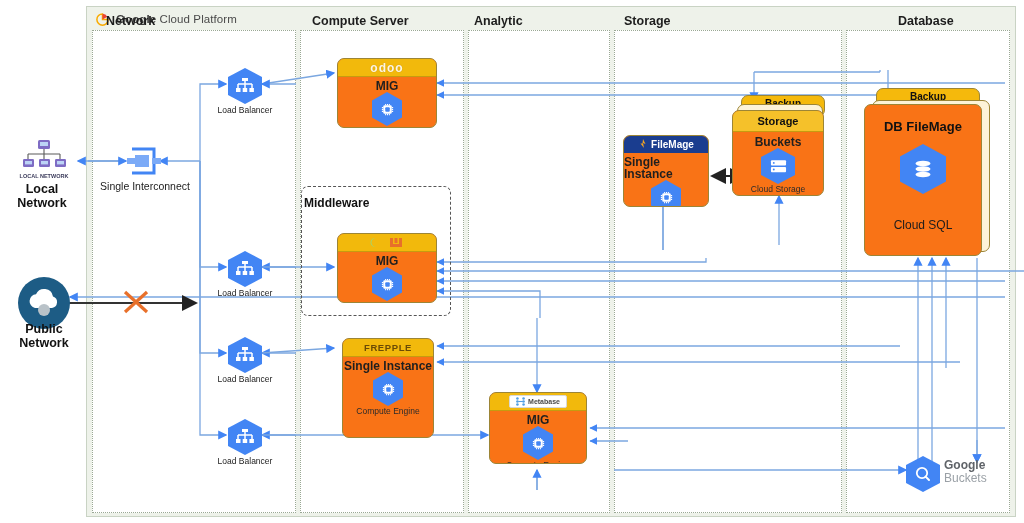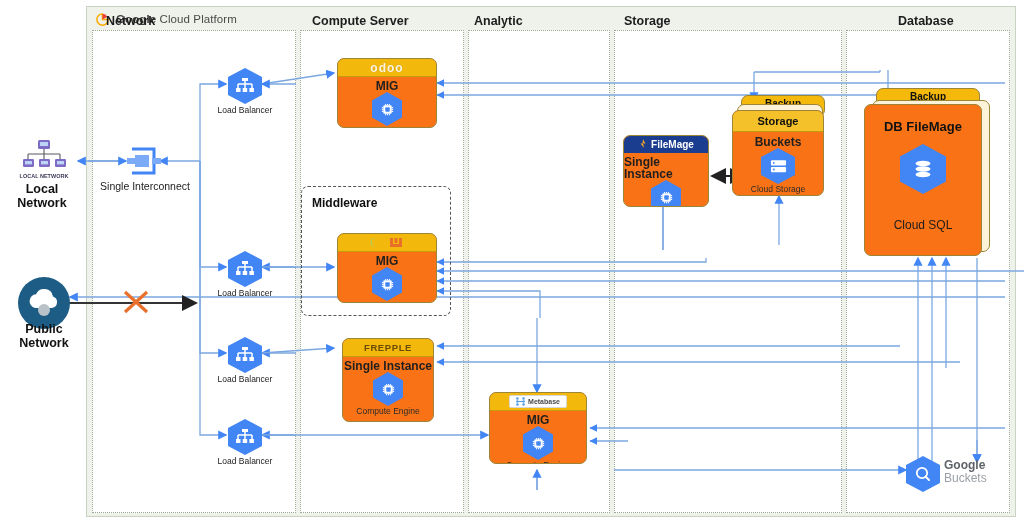--- a/index.html
+++ b/index.html
@@ -278,21 +278,21 @@
             <rect x="6.7" y="10" width="4.5" height="4" fill="#fff"></rect>
             <rect x="13.4" y="10" width="4.5" height="4" fill="#fff"></rect>
           </svg>
       </div>
     </div>
     <div style="width:80px;margin-left:-21px;text-align:center;font-size:8.5px;color:#222;margin-top:1px;">Load Balancer</div>
   </div>
 
   <div style="position:absolute;left:301px;top:186px;width:150px;height:130px;
               border:1.6px dashed #555;border-radius:7px;box-sizing:border-box;background:transparent;"></div>
-  <div style="position:absolute;left:312px;top:196px;font-size:12px;font-weight:bold;color:#111;">Middleware</div>
+  <div style="position:absolute;left:304px;top:196px;font-size:12px;font-weight:bold;color:#111;">Middleware</div>
 
   <div class="card" style="left:337px;top:58px;width:100px;height:70px;">
     <div class="bar">
       <span class="odoo-logo">odoo</span>
     </div>
     <div class="body">
       <div class="lbl">MIG</div>
       <div class="hex">
         <div class="shape"></div>
         <div class="gl">
@@ -326,21 +326,21 @@
               <rect x="3.5" y="3.5" width="9" height="9" rx="1.4" fill="#fff"></rect>
               <rect x="5.6" y="5.6" width="4.8" height="4.8" rx="1" fill="#4285f4"></rect>
               <path d="M6,2 L6,3.5 M8,2 L8,3.5 M10,2 L10,3.5 M6,12.5 L6,14 M8,12.5 L8,14 M10,12.5 L10,14 M2,6 L3.5,6 M2,8 L3.5,8 M2,10 L3.5,10 M12.5,6 L14,6 M12.5,8 L14,8 M12.5,10 L14,10" stroke="#fff" stroke-width="1.1"></path>
             </svg>
           </div>
       </div>
       <div class="sub">Compute Engine</div>
     </div>
   </div>
 
-  <div class="card" style="left:342px;top:338px;width:92px;height:84px;">
+  <div class="card" style="left:342px;top:338px;width:92px;height:100px;">
     <div class="bar">
       <span class="frepple-logo">FREPPLE</span>
     </div>
     <div class="body">
       <div class="lbl">Single Instance</div>
       <div class="hex">
         <div class="shape"></div>
         <div class="gl">
             <svg width="15" height="15" viewBox="0 0 16 16">
               <rect x="3.5" y="3.5" width="9" height="9" rx="1.4" fill="#fff"></rect>

